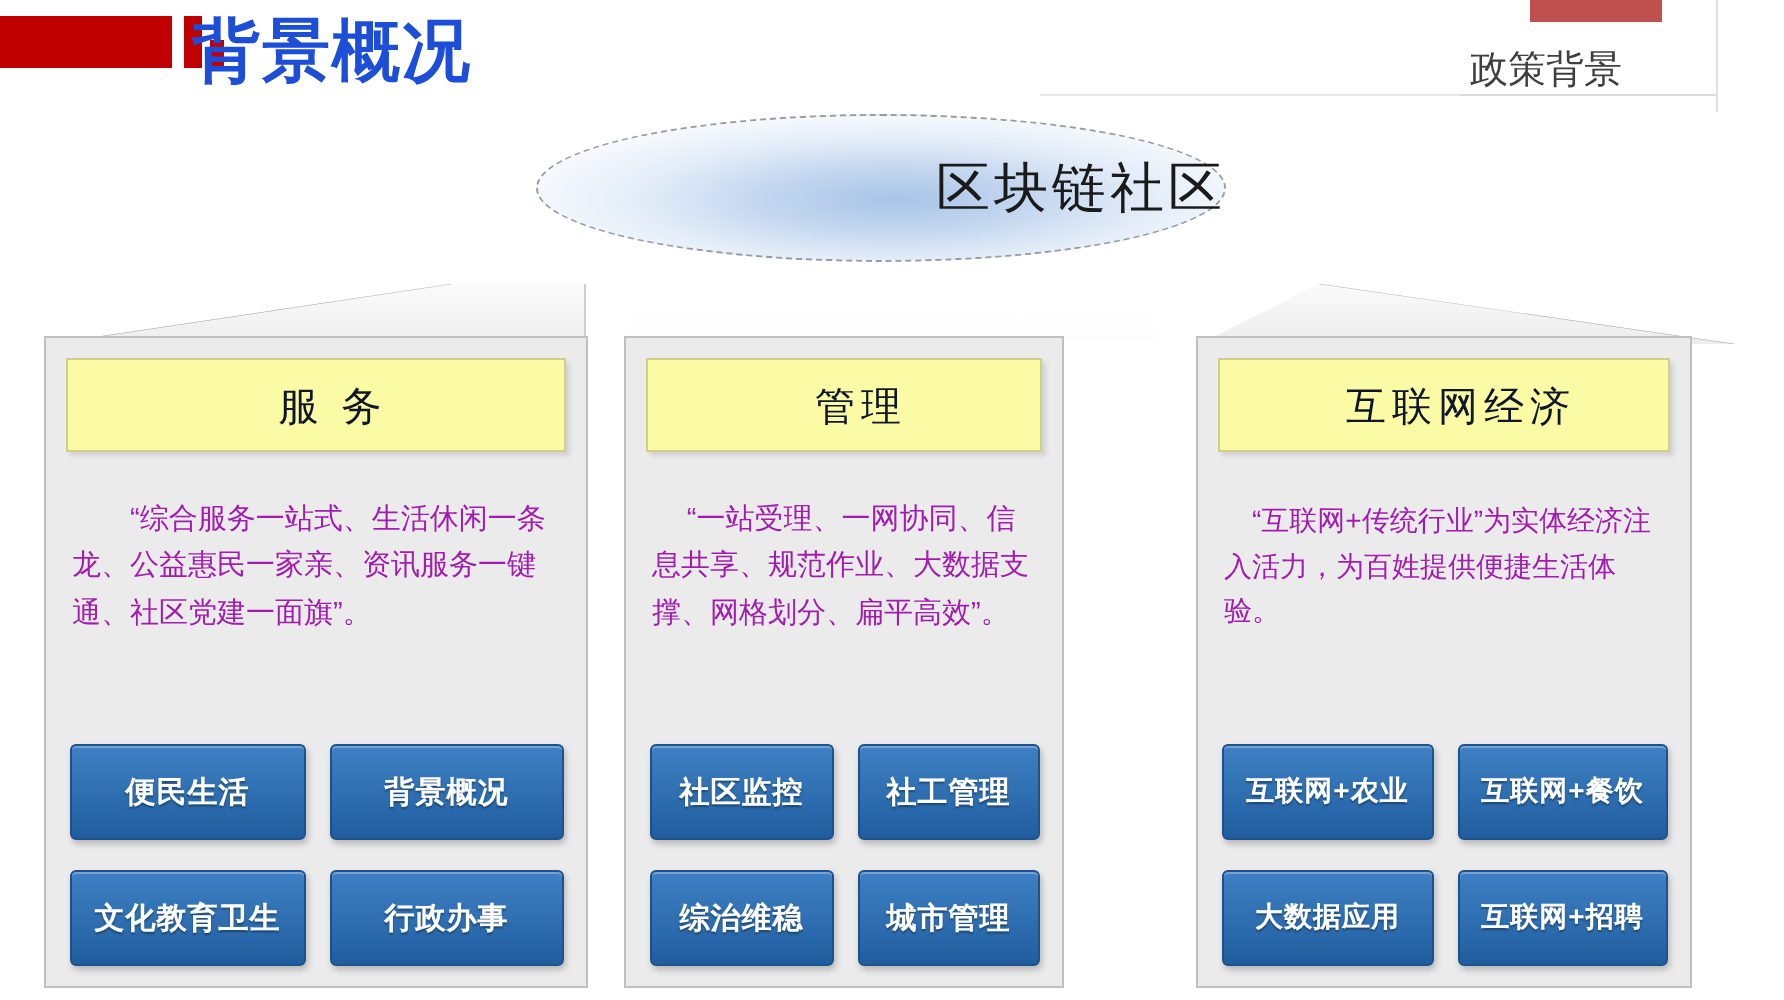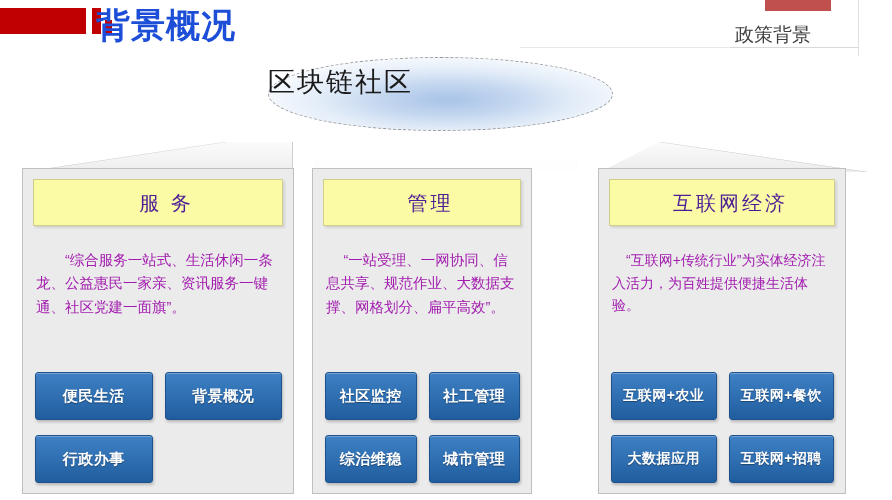--- a/index.html
+++ b/index.html
@@ -93,23 +93,23 @@
     background: radial-gradient(ellipse at 52% 58%,
                 #a8c4e8 0%,
                 #c3d6ef 26%,
                 #e2ecf8 50%,
                 #f4f8fd 70%,
                 #ffffff 88%);
     box-sizing: border-box;
   }
   .ellipse-label {
     position: absolute;
-    left: 268px; top: 64px;
+    left: 268px; top: 76px;
     width: 345px;
-    text-align: left;
+    text-align: right;
     font-size: 27px;
     color: #1a1a1a;
     letter-spacing: 2px;
     white-space: nowrap;
   }
 
   
   .col {
     position: absolute;
     top: 168px;
@@ -164,21 +164,21 @@
     background: #fbfba5;
     border: 1px solid #cfcf8a;
     box-sizing: border-box;
     box-shadow: 2px 2px 2px rgba(0,0,0,0.10);
   }
   .col-head-label {
     position: absolute;
     left: 0; right: 0; top: 10px;
     text-align: center;
     font-size: 20px;
-    color: #4c1d95;
+    color: #0f172a;
     letter-spacing: 3px;
     white-space: nowrap;
     padding-left: 17px;
   }
 
   
   .col-body {
     position: absolute;
     left: 13px; right: 12px;
     top: 80px;
@@ -246,20 +246,21 @@
 <div class="lid-3-edge"></div>
 
 <div class="col col-1">
   <div class="col-head">
     <div class="col-head-label">服 务</div>
   </div>
   <div class="col-body">“综合服务一站式、生活休闲一条龙、公益惠民一家亲、资讯服务一键通、社区党建一面旗”。</div>
   <div class="btn-grid">
     <div class="btn">便民生活</div>
     <div class="btn">背景概况</div>
+    <div class="btn">文化教育卫生</div>
     <div class="btn">行政办事</div>
   </div>
 </div>
 
 <div class="col col-2">
   <div class="col-head">
     <div class="col-head-label">管理</div>
   </div>
   <div class="col-body">“一站受理、一网协同、信息共享、规范作业、大数据支撑、网格划分、扁平高效”。</div>
   <div class="btn-grid">

